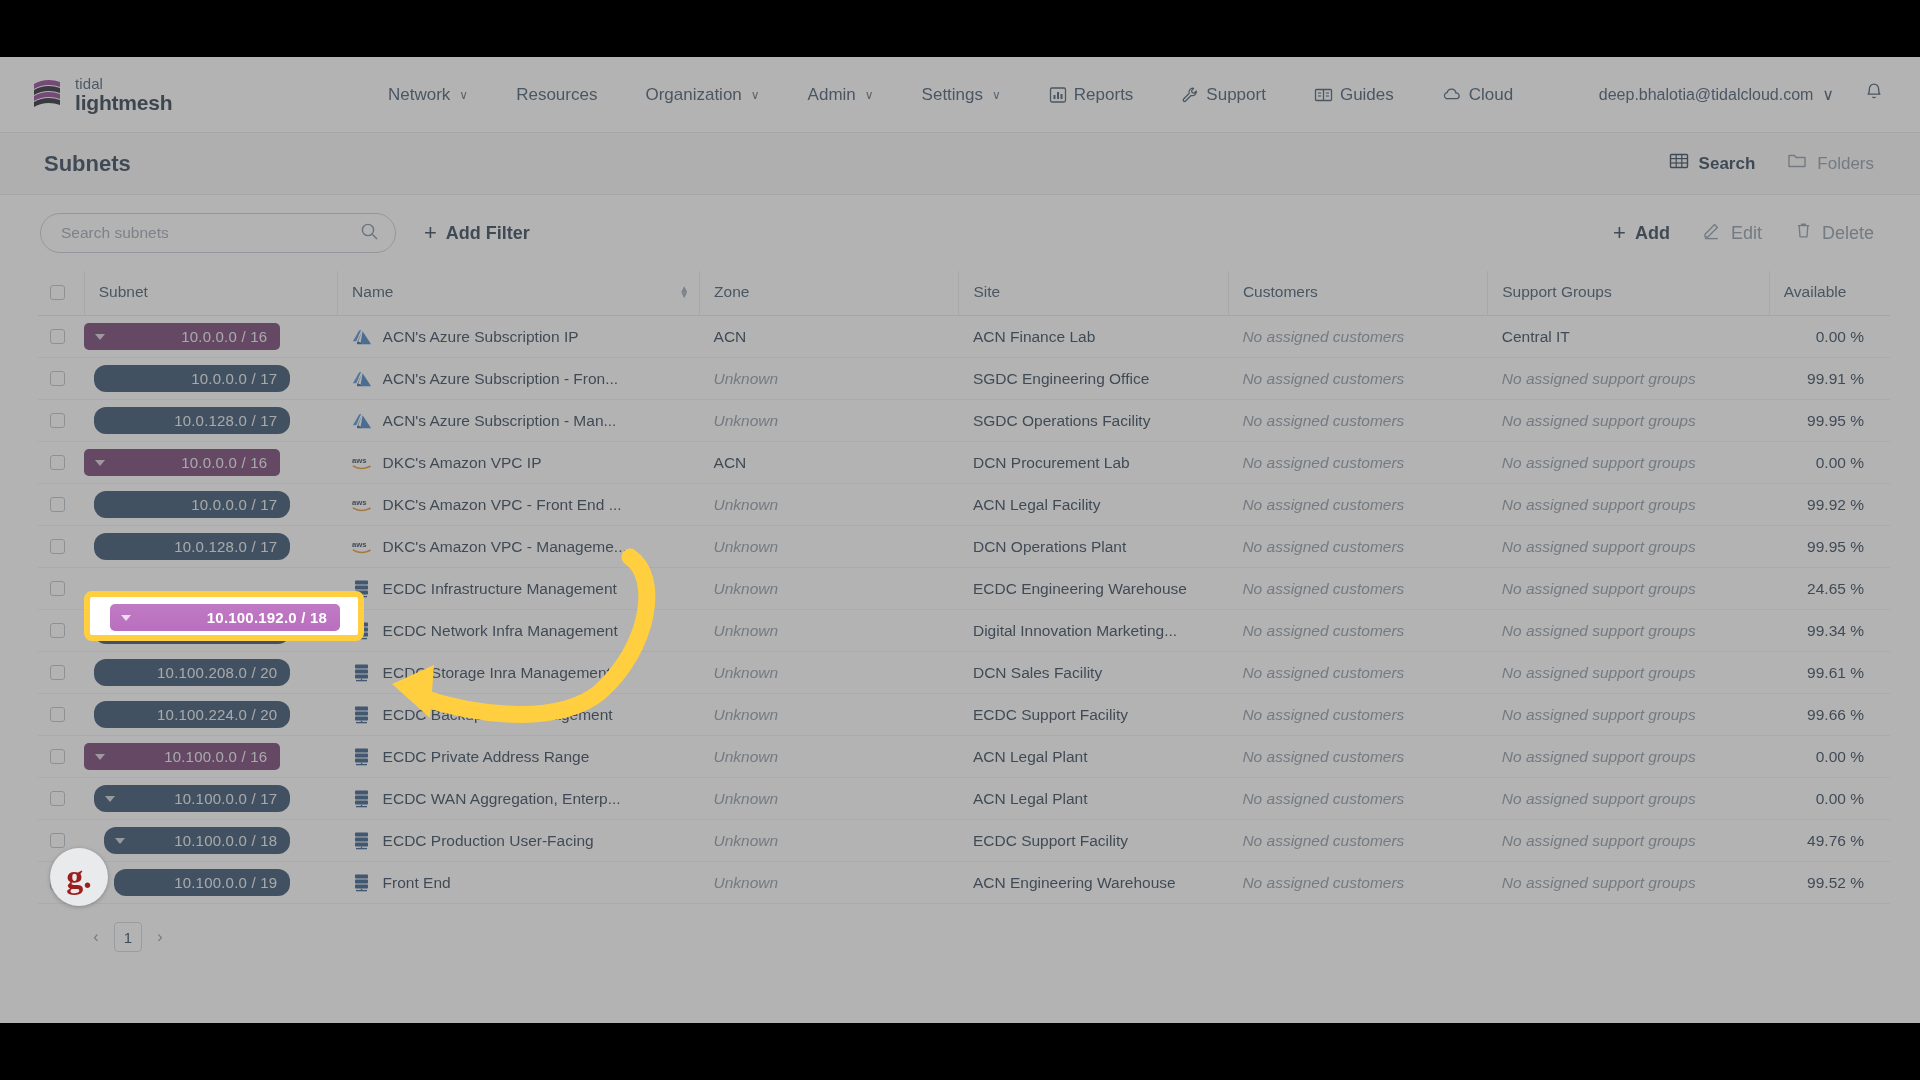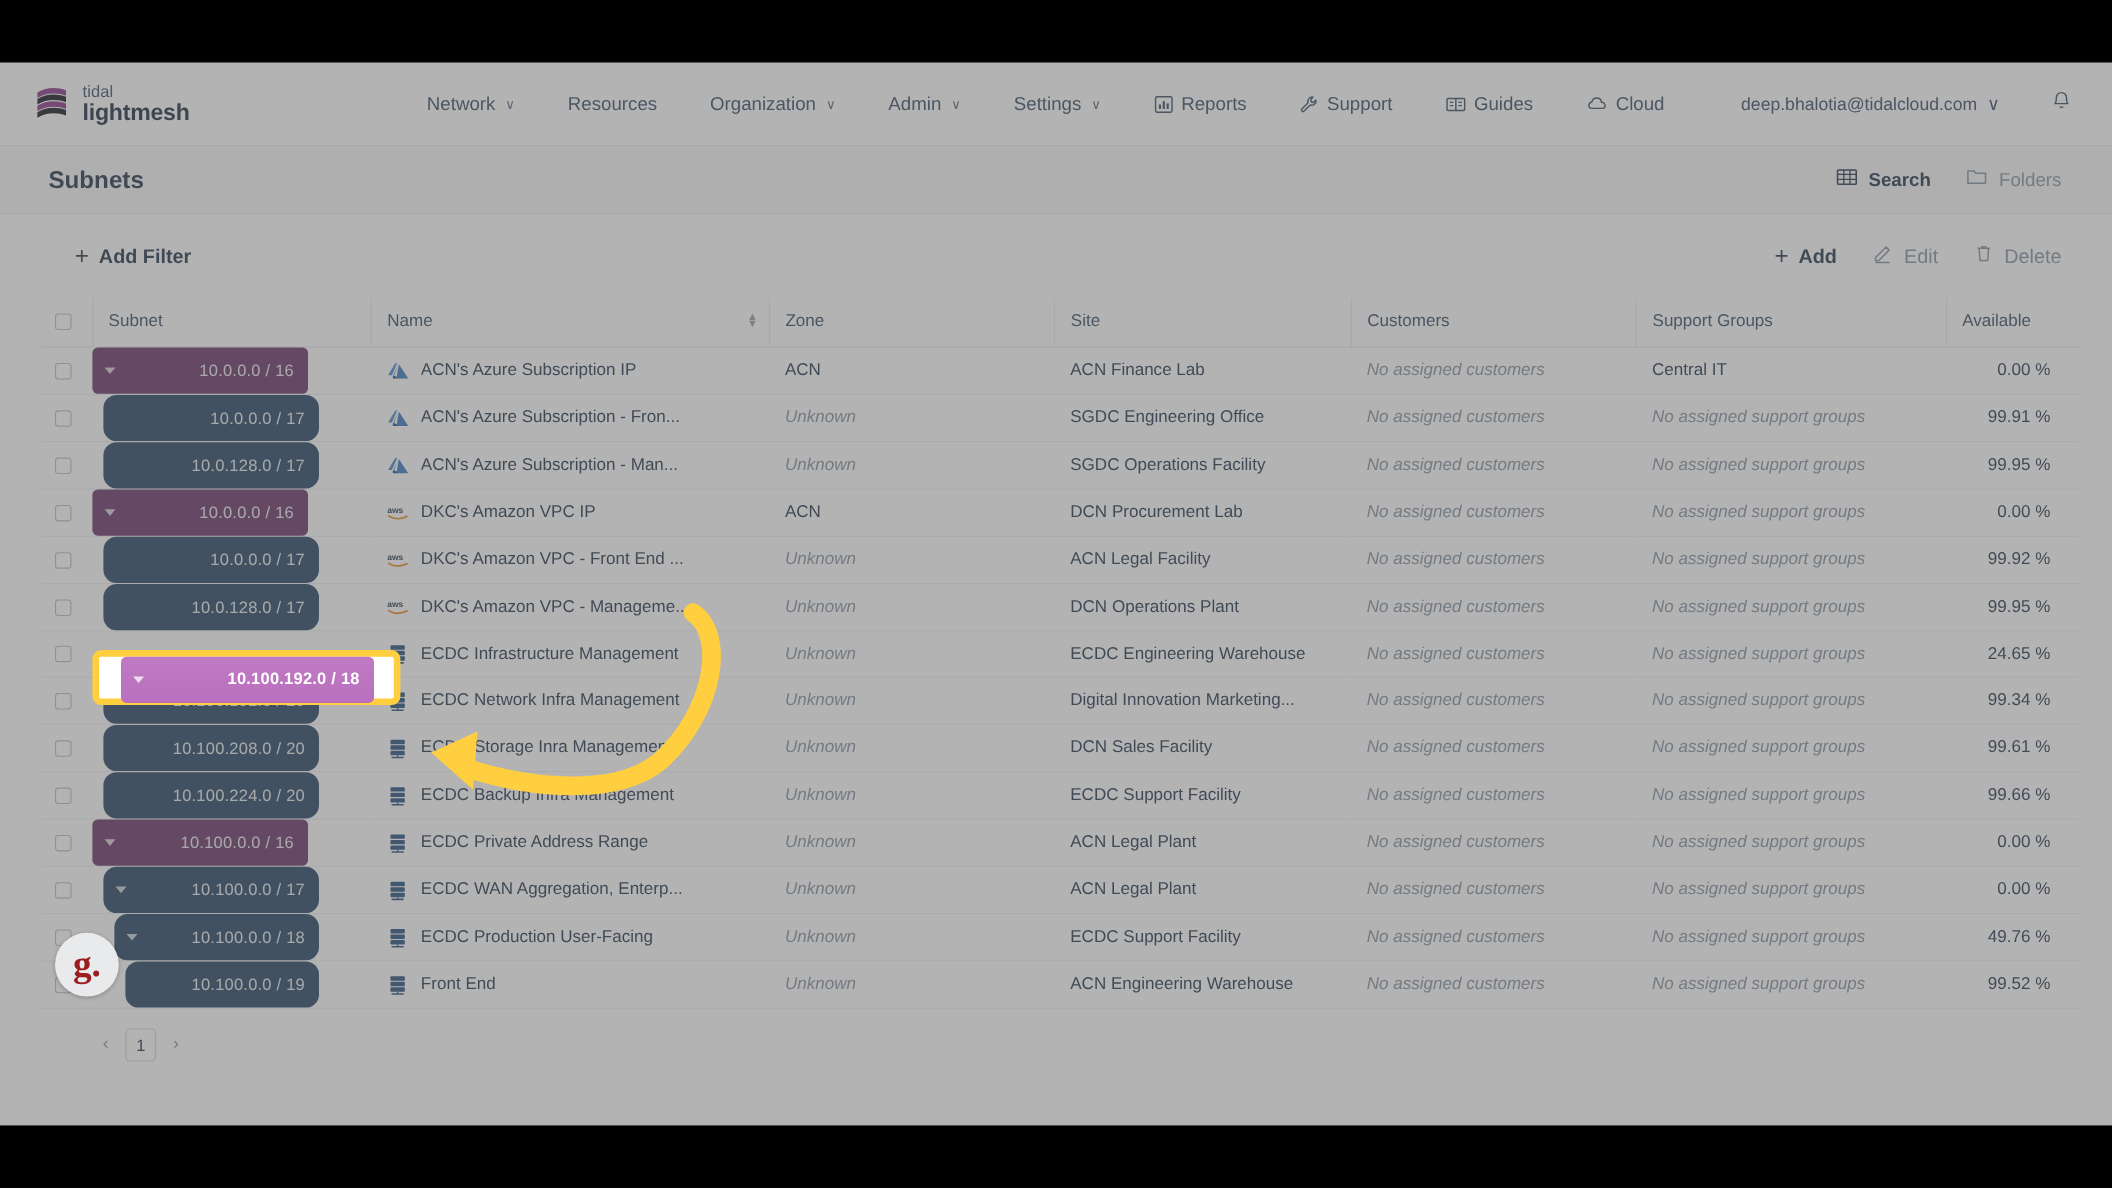--- a/index.html
+++ b/index.html
@@ -49,21 +49,21 @@
 
   .navitems { display:flex; align-items:center; gap: 12px; flex: 1; }
   .navlink {
     display:flex; align-items:center; gap:7px;
     font-size: 17px; color:#3f546b;
     padding: 8px 18px;
     cursor:pointer; white-space:nowrap;
   }
   .navlink .chev { font-size: 12px; color:#5a6e84; margin-left:2px;}
   .navlink .gi { display:inline-flex; align-items:center; }
-  .navright { display:flex; align-items:center; gap: 16px; }
+  .navright { display:flex; align-items:center; gap: 0; }
   .useremail { font-size:16px; color:#3f546b; padding: 8px 6px 8px 14px; cursor:pointer;}
   .bell { padding: 6px 10px 6px 24px; cursor:pointer;}
 
   
   .pagehead {
     height: 62px;
     background: #f7f8fa;
     border-bottom: 1px solid #e4e7eb;
     display:flex; align-items:center;
     padding: 0 30px 0 44px;
@@ -137,21 +137,21 @@
   .c-site  { width: 268px; }
   .c-cust  { width: 258px; }
   .c-supp  { width: 280px; }
   .c-avail { width: 120px; }
 
   .cb {
     width: 15px; height: 15px; border:1px solid #b7c0ca; border-radius:3px;
     background:#fff; display:block; margin-left: 12px;
   }
   .badge {
-    height: 42px; border-radius: 5px;
+    height: 27px; border-radius: 5px;
     display:flex; align-items:center;
     color:#e9ecef; font-size: 15px;
     padding: 0 13px 0 10px;
     justify-content: flex-end;
     position: relative;
     cursor: pointer;
     letter-spacing: .2px;
   }
   .badge.lvl-purple { background:#6f3a6e; }
   .badge.lvl-blue   { background:#2e4a69;border-radius:12px; }
@@ -323,20 +323,29 @@
         <span>
           <svg width="20" height="18" viewBox="0 0 20 18">
               <path d="M2 14.5v-11h5.5l1.6 2H18v9z" fill="none" stroke="#8b97a4" stroke-width="1.4" stroke-linejoin="round"></path>
             </svg>
         </span>
         <span>Folders</span>
       </div>
     </div>
 
     <div class="toolbar">
+      <div class="searchbox">
+        <input type="text" placeholder="Search subnets" style="">
+        <span>
+          <svg width="19" height="19" viewBox="0 0 19 19">
+              <circle cx="8" cy="8" r="5.6" fill="none" stroke="#7b8896" stroke-width="1.4"></circle>
+              <line x1="12.3" y1="12.3" x2="17" y2="17" stroke="#7b8896" stroke-width="1.4"></line>
+            </svg>
+        </span>
+      </div>
       <div class="addfilter">
         <span class="plus">+</span>
         <span>Add Filter</span>
       </div>
 
       <div class="tb-spacer"></div>
 
       <div class="tb-act strong">
         <span style="font-size:22px;font-weight:400;">+</span>
         <span>Add</span>

